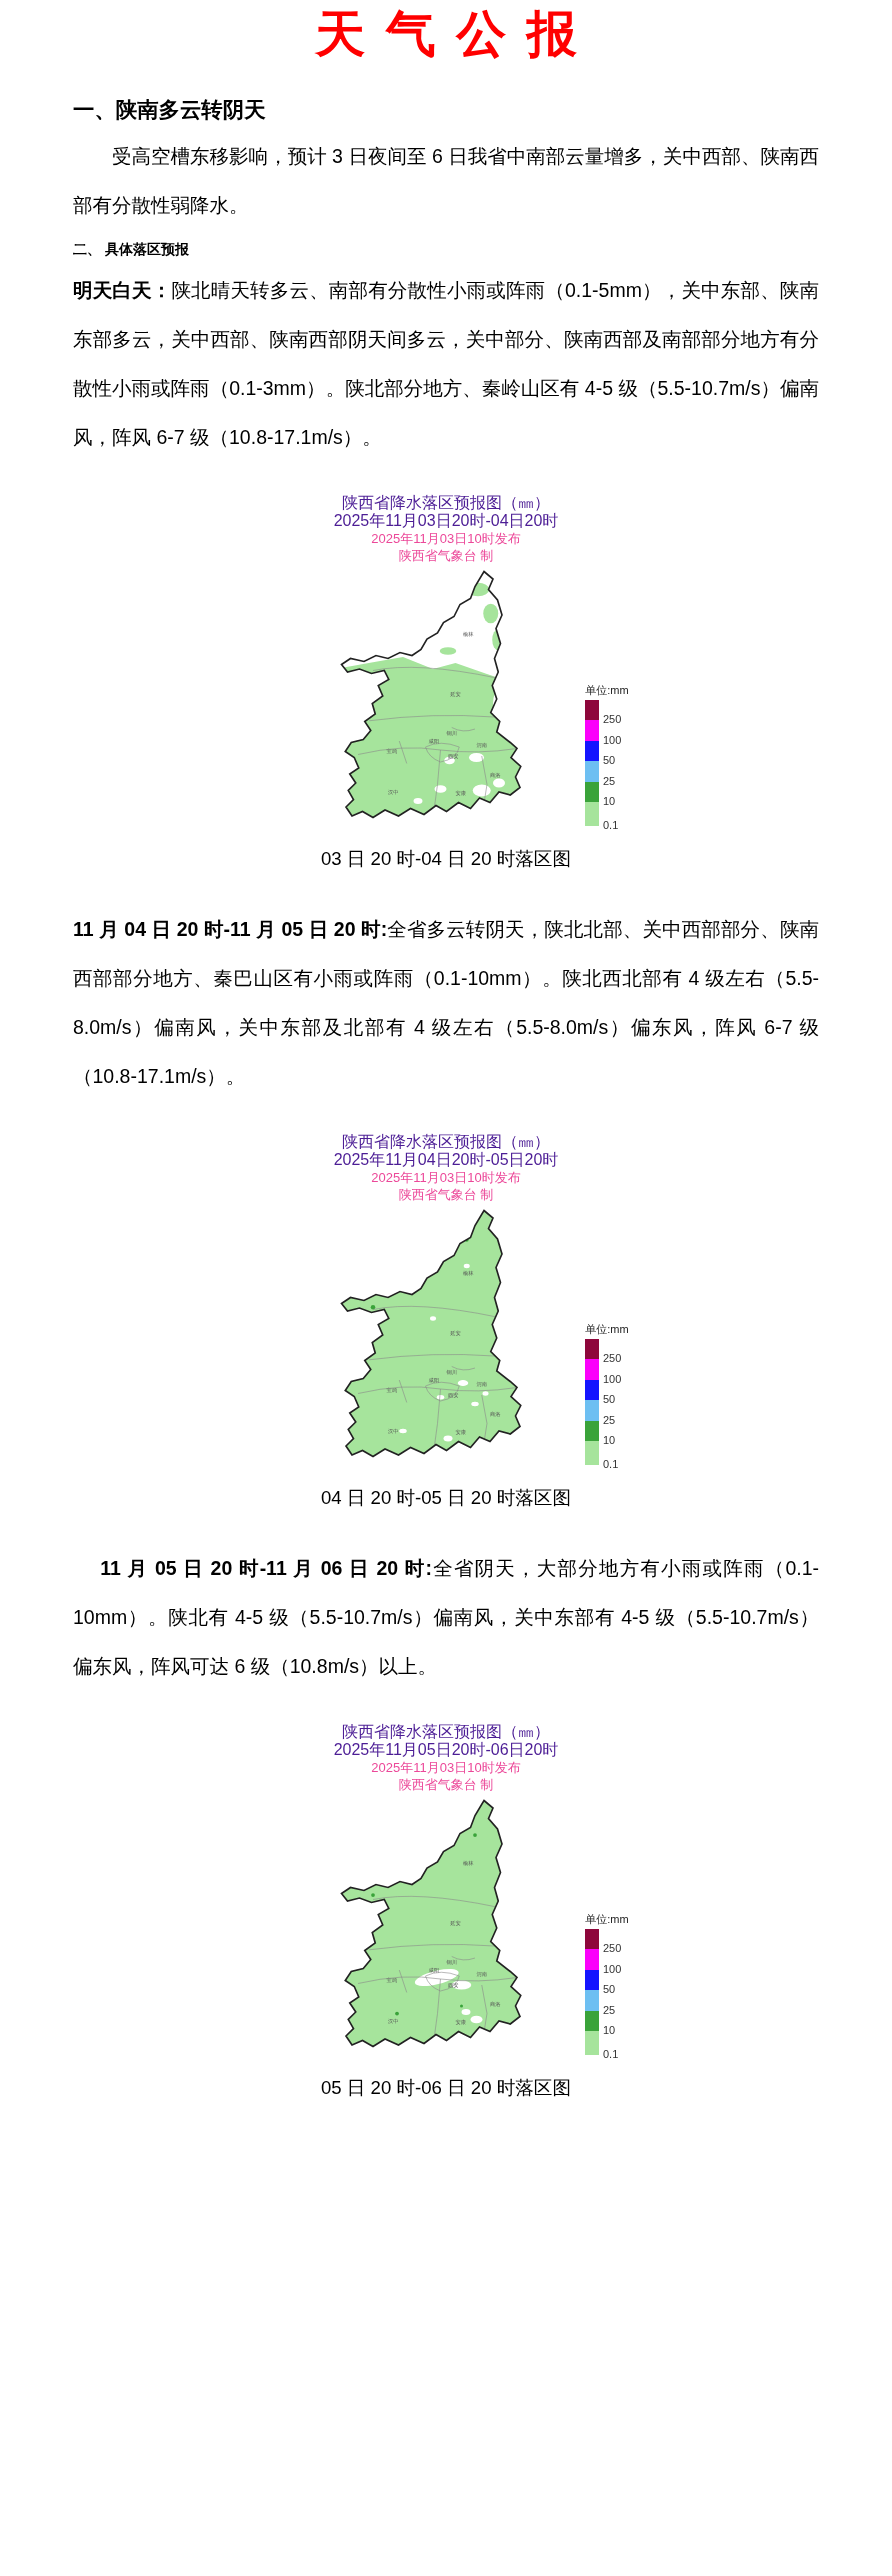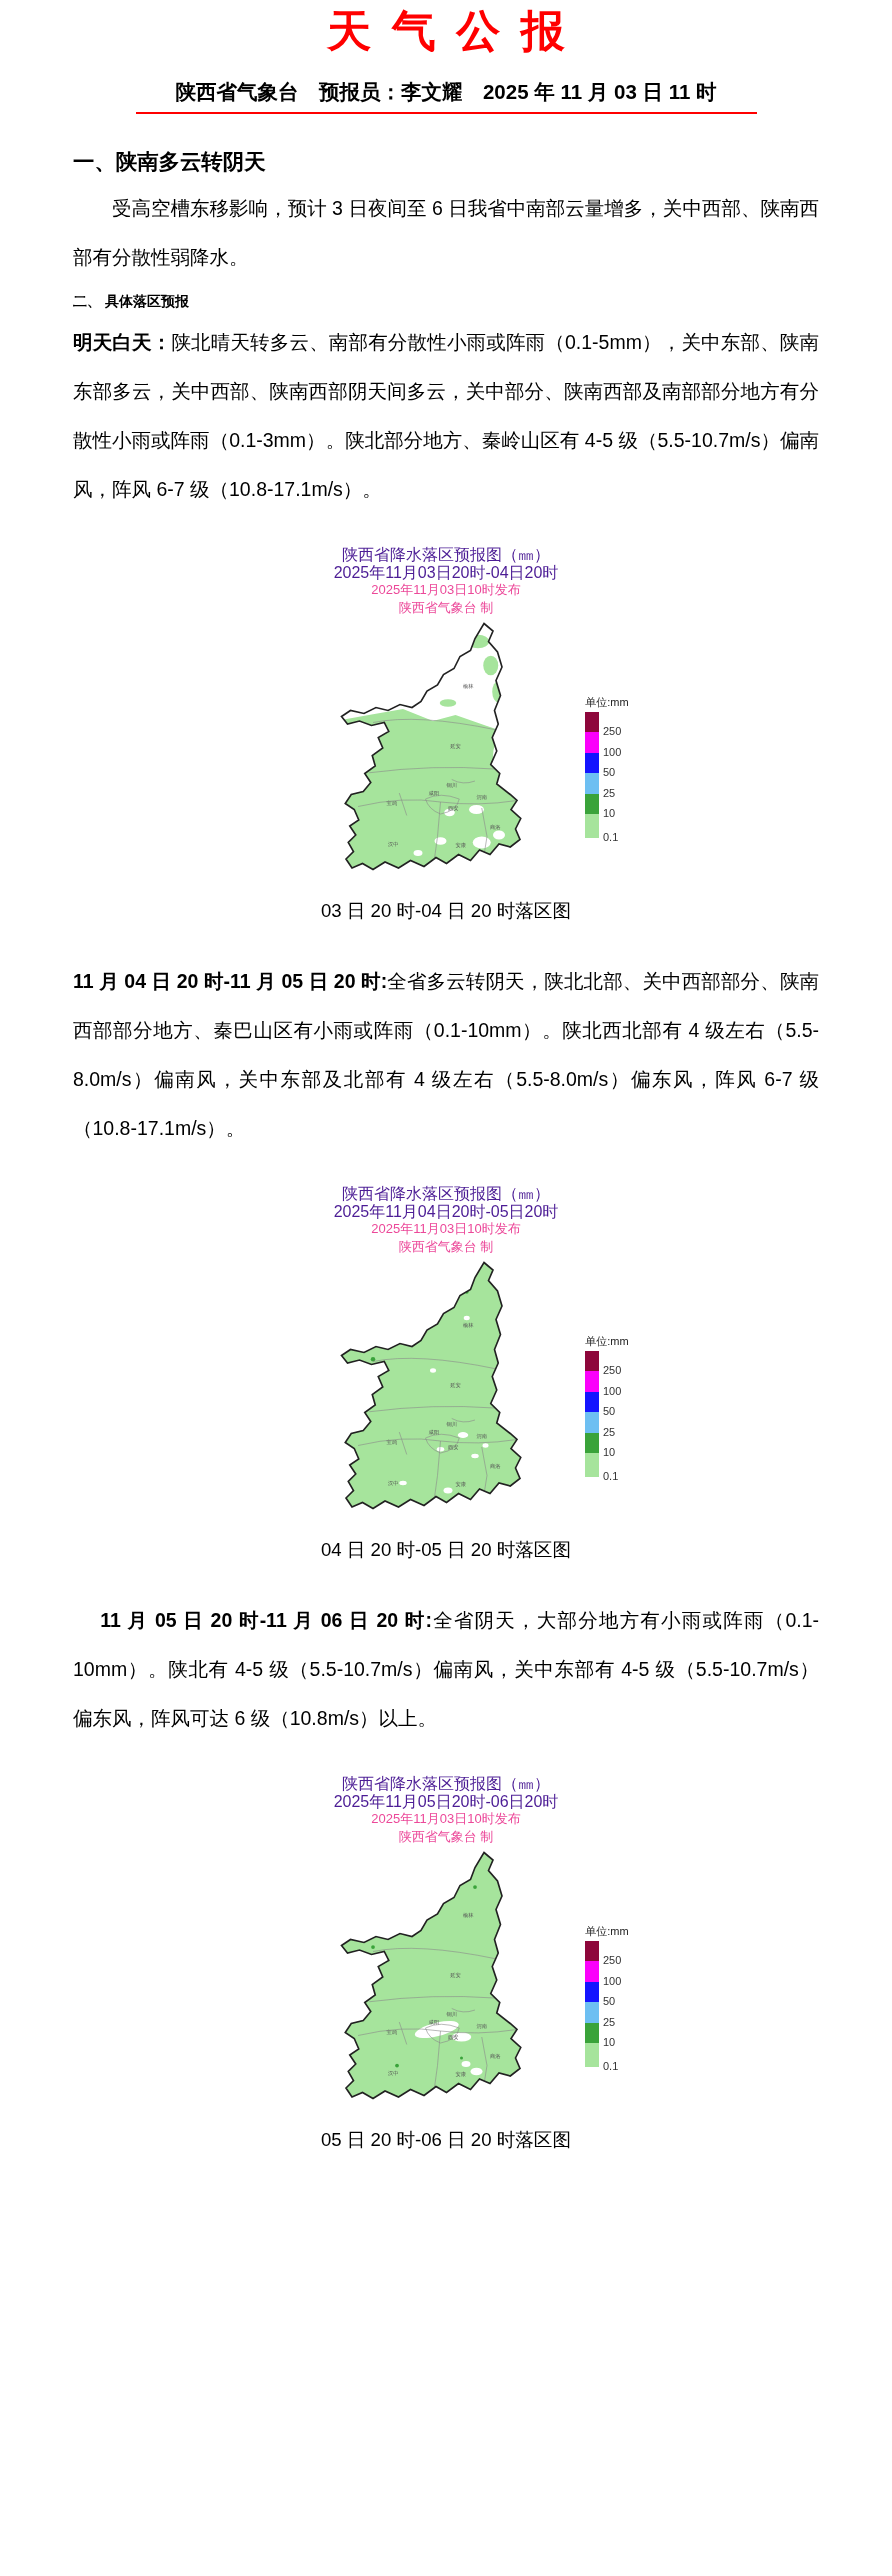--- a/index.html
+++ b/index.html
@@ -1,32 +1,32 @@
 <!DOCTYPE html>
 <html style="font-size:15px"><head>
 <meta charset="utf-8">
 <style>
   html,body{margin:0;padding:0;background:#fff}
   body{width:892px;height:2576px;overflow:hidden;font-family:"Liberation Sans","DejaVu Sans",sans-serif;color:#000}
   .page{padding:0 73px}
-  .doc-title{color:#ff0000;text-align:center;font-size:44px;font-weight:bold;letter-spacing:20.5px;padding-left:20.5px;margin-top:7.4px;line-height:1.1}
+  .doc-title{color:#ff0000;text-align:center;font-size:50px;font-weight:bold;letter-spacing:20.5px;padding-left:20.5px;margin-top:7.4px;line-height:1.1}
   .subtitle-wrap{text-align:center;margin-top:22px}
   .subtitle{display:inline-block;font-size:20.5px;font-weight:bold;padding:0 13px 6.5px;border-bottom:2.8px solid #ff0000;min-width:595px;white-space:nowrap}
   .h-sec{font-size:21.4px;font-weight:bold;margin:33px 0 0}
   .h-sec2{font-size:14px;font-weight:bold;margin:11px 0 0}
   p.body{font-size:19.5px;line-height:49px;text-align:justify;margin:7.4px 0 0}
   .lead{font-weight:bold}
   .indent2{text-indent:2em}
   .indent1{text-indent:1.4em}
   .map-fig{margin-top:32px;text-align:center}
   .map-head{font-size:16px;color:#4c1d95;line-height:17.7px}
   .map-head-lg{font-size:13px;color:#ec4899;line-height:17.7px}
   .map-body{display:flex;justify-content:center;align-items:flex-start;padding-left:65px;margin-top:1.9px}
   svg.map-svg{width:225px;height:270px;display:block}
-  .legend{margin-left:32px;margin-top:76px;text-align:right}
+  .legend{margin-left:32px;margin-top:116px;text-align:right}
   .leg-title{font-size:11px;color:#222;margin-bottom:1.9px}
   .leg-item{display:flex}
   .leg-sw{width:14px;height:20.5px;display:block}
   .leg-sw.last{height:24px}
   .leg-lbl{font-size:11px;color:#333;margin-left:3.7px;align-self:flex-end;transform:translateY(42%)}
   .c0{background:#8e063b}.c1{background:#fb00fb}.c2{background:#1414ff}.c3{background:#6dbff2}.c4{background:#3aa33a}.c5{background:#a6e49c}
   .map-caption{font-size:18.6px;font-weight:normal;margin-top:9.3px}
   .city{font-size:7px;fill:#555}
 </style>
 </head>
@@ -46,23 +46,20 @@
       <path d="M165,214 Q180,222 196,216"></path>
     </g>
     <g id="city-pos"></g>
   </defs>
 </svg>
 
 <div class="page">
 
   <div class="doc-title">天气公报</div>
 
-  <div class="subtitle-wrap">
-    <span class="subtitle">陕西省气象台　预报员：李文耀　2025 年 11 月 03 日 11 时</span>
-  </div>
 
   <div class="h-sec">一、陕南多云转阴天</div>
 
   <p class="body indent2"><span>受高空槽东移影响，预计 3 日夜间至 6 日我省中南部云量增多，关中西部、陕南西部有分散性弱降水。</span></p>
 
   <div class="h-sec2">二、 具体落区预报</div>
 
 
 
   <p class="body"><span class="lead">明天白天：</span><span>陕北晴天转多云、南部有分散性小雨或阵雨（0.1-5mm），关中东部、陕南东部多云，关中西部、陕南西部阴天间多云，关中部分、陕南西部及南部部分地方有分散性小雨或阵雨（0.1-3mm）。陕北部分地方、秦岭山区有 4-5 级（5.5-10.7m/s）偏南风，阵风 6-7 级（10.8-17.1m/s）。</span></p>

